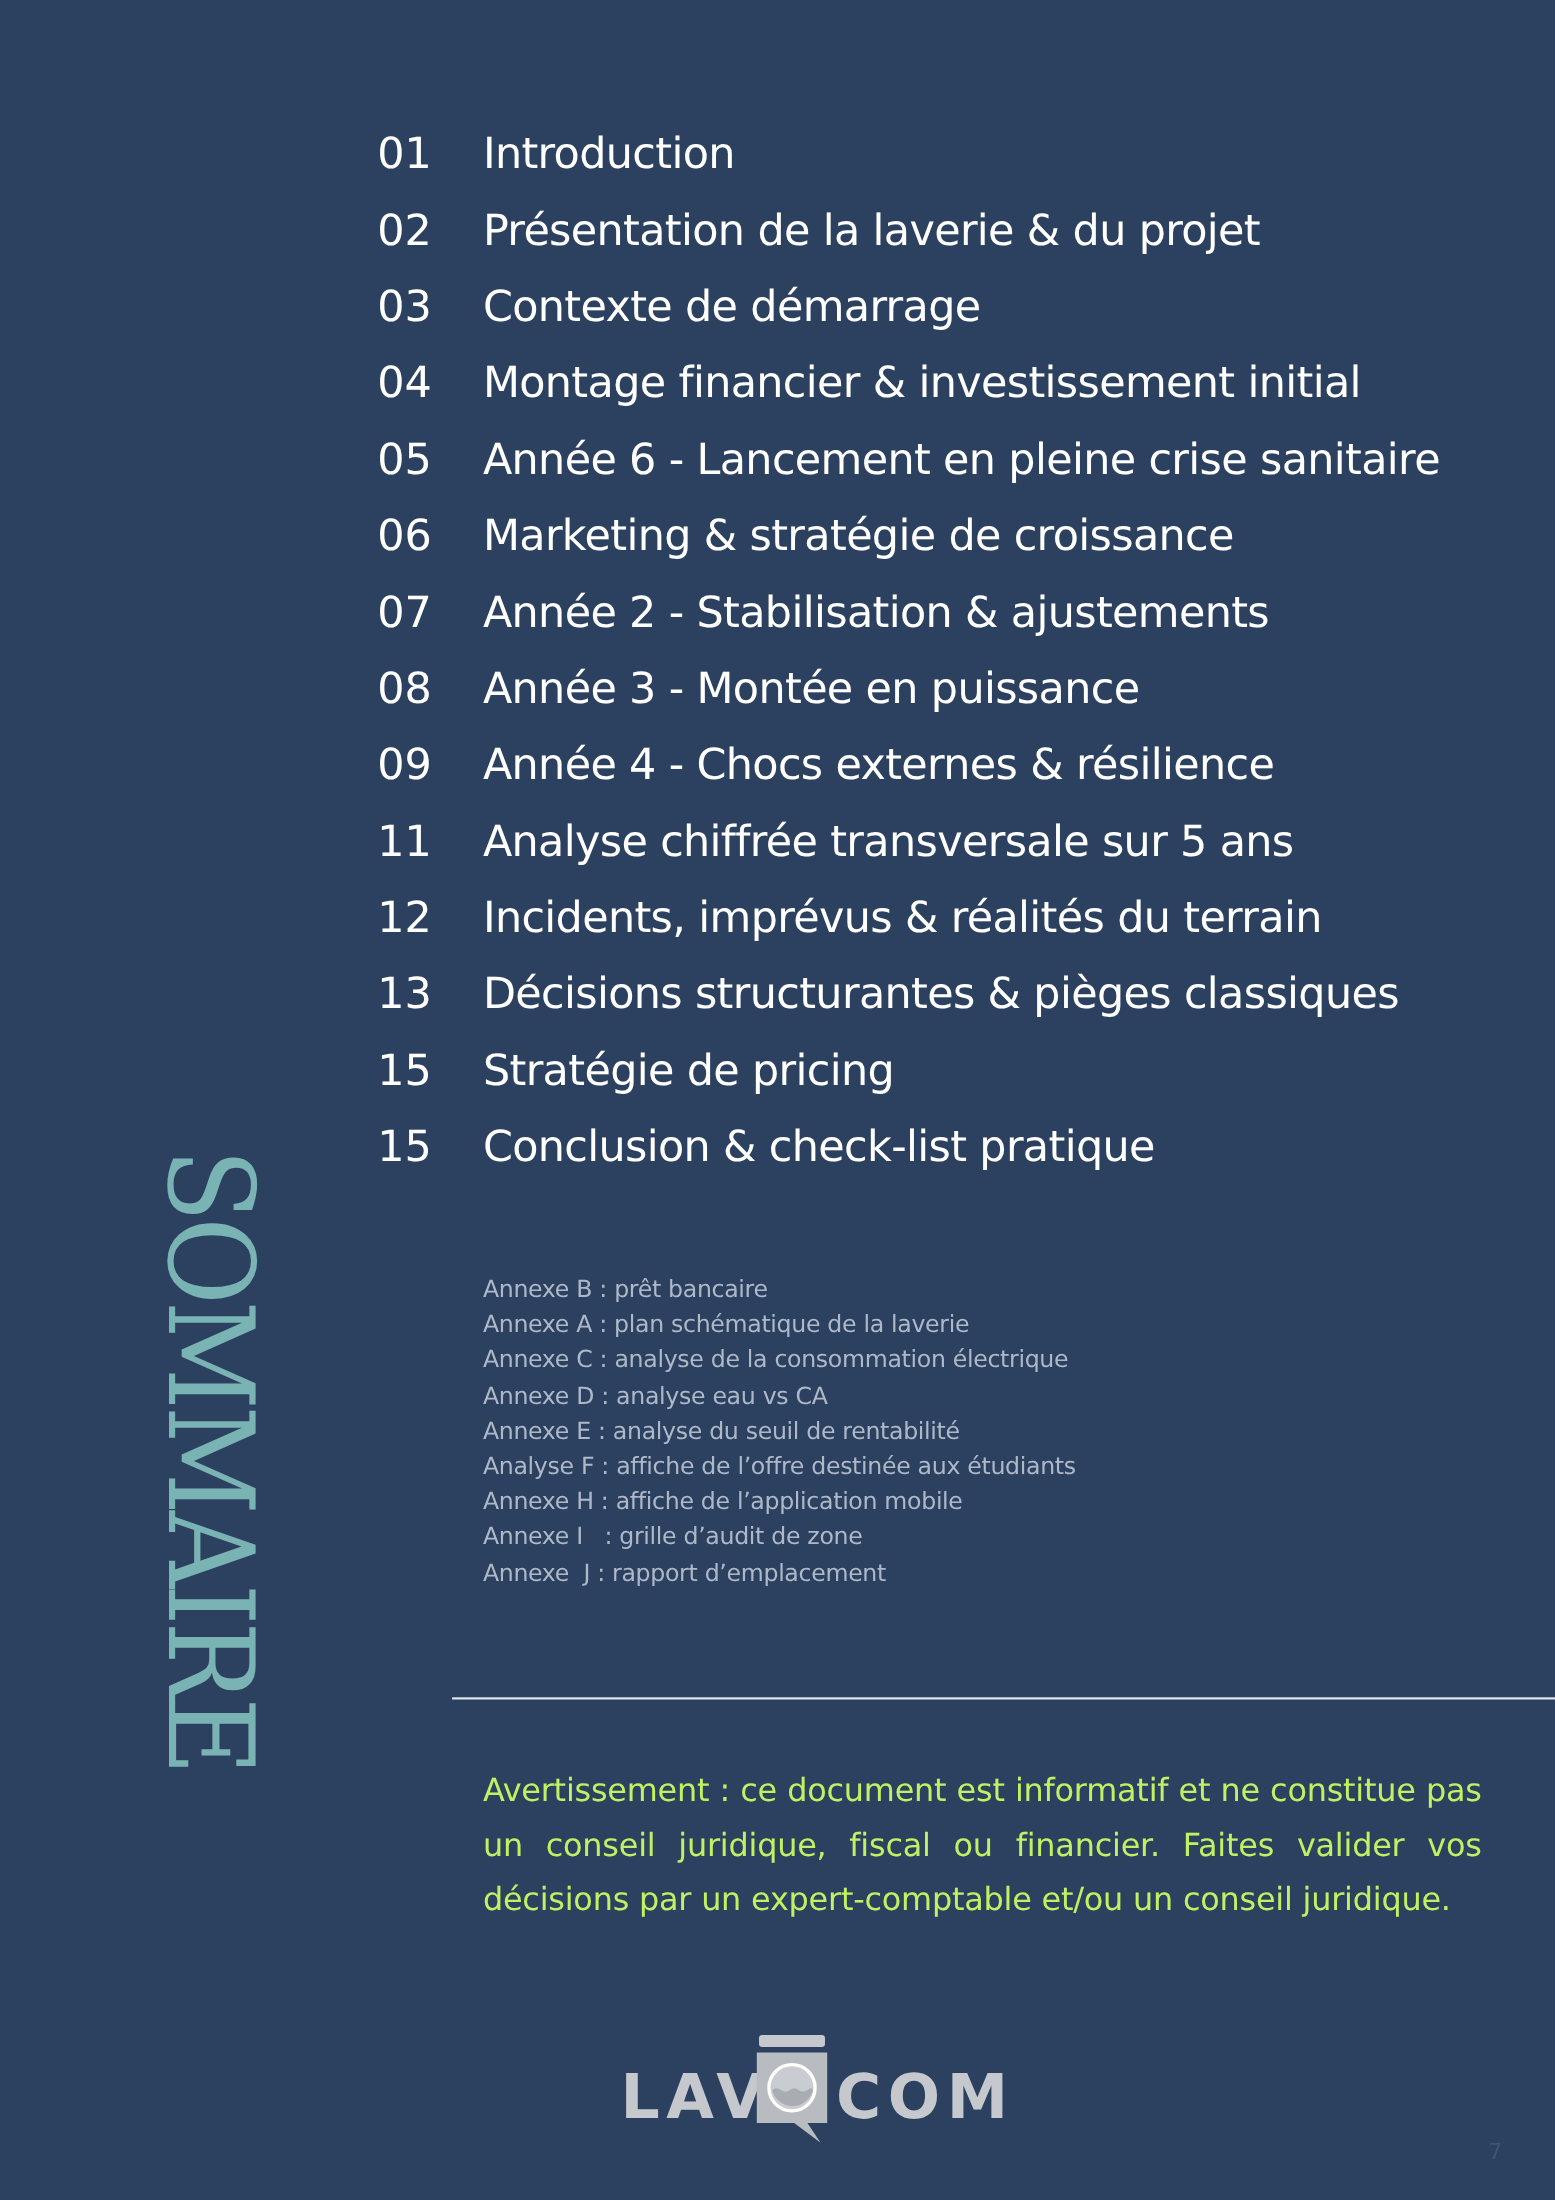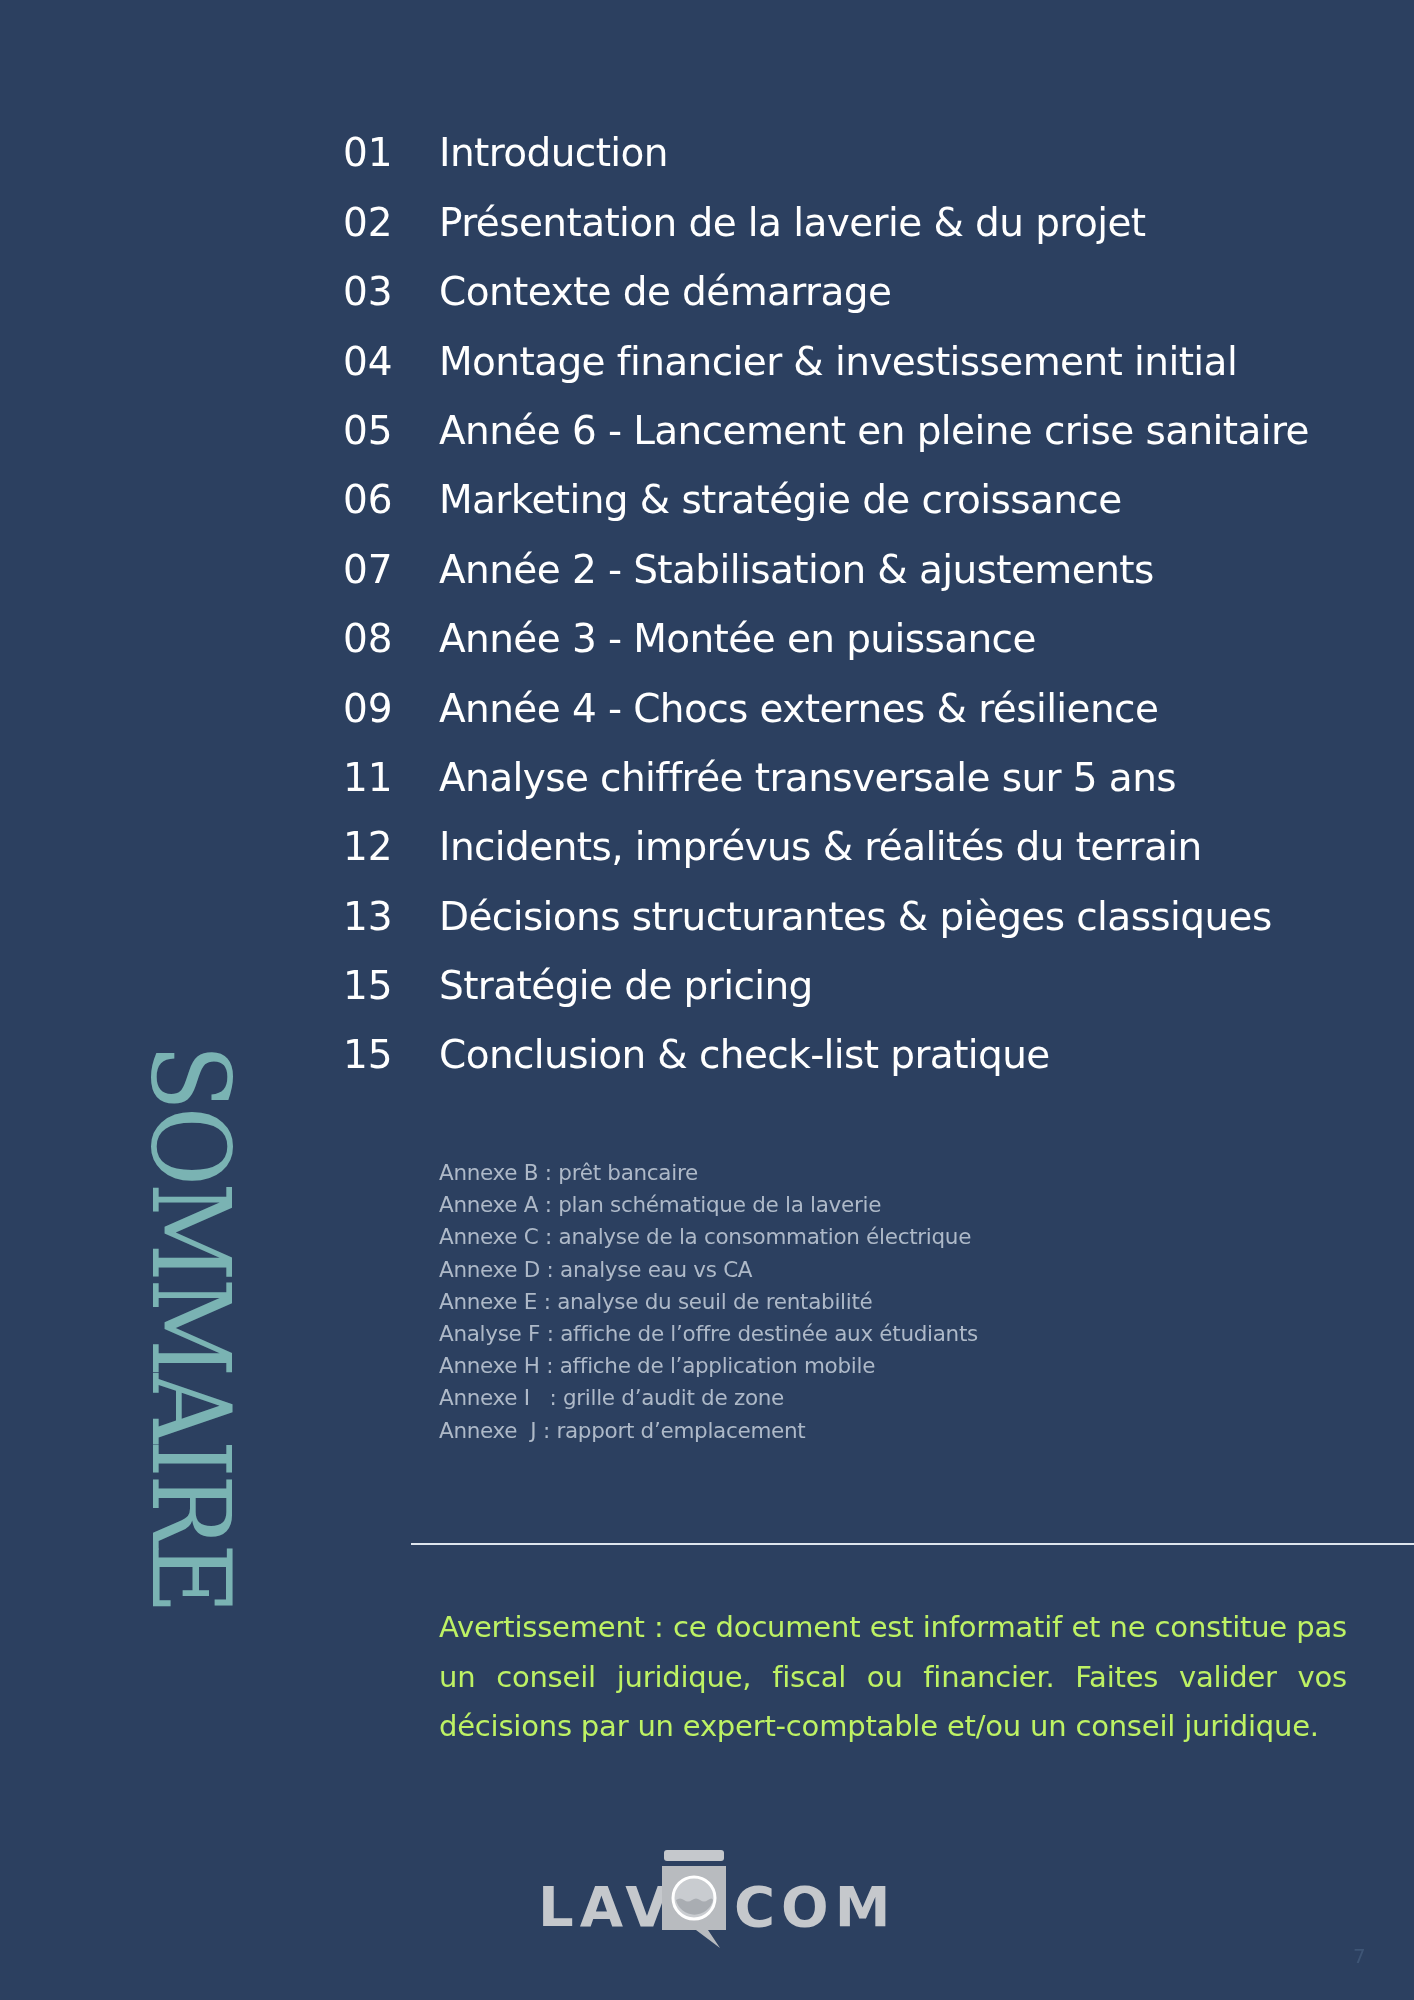--- a/index.html
+++ b/index.html
@@ -4,21 +4,21 @@
 <style>
   html, body { margin:0; padding:0; }
   body {
     width:1414px; height:2000px; overflow:hidden;
     background:#2c4060;
     font-family:"DejaVu Sans", sans-serif;
     position:relative; color:#ffffff;
   }
   .toc { position:absolute; left:343px; top:106px; width:1070px; }
   .toc-row {
-    display:flex; align-items:flex-end; height:69.4px;
+    display:flex; align-items:center; height:69.4px;
     font-size:39px; color:#ffffff; white-space:nowrap;
     letter-spacing:-0.6px;
   }
   .toc-num { width:96px; text-align:left; letter-spacing:0; }
   .toc-title { }
   .annexes { position:absolute; left:439px; top:1157px; }
   .annex-row {
     font-size:21.5px; color:#aeb9c8; height:32.2px; line-height:32.2px;
     white-space:pre; letter-spacing:-0.3px;
   }
@@ -36,21 +36,21 @@
     width:100px; height:650px;
   }
   .side-title span {
     position:absolute; left:50%; top:50%;
     transform:translate(-50%,-50%) rotate(90deg);
     font-family:"DejaVu Serif", serif; font-weight:normal;
     font-size:108px; color:#7ab3b3; letter-spacing:-4px;
     white-space:nowrap; transform-origin:center;
     font-stretch:condensed;
   }
-  .logo { position:absolute; left:538px; top:1848px; width:320px; height:105px; }
+  .logo { position:absolute; left:564px; top:1848px; width:320px; height:105px; }
   .logo-text {
     position:absolute; top:26px; font-family:"DejaVu Sans", sans-serif;
     font-weight:bold; font-size:56px; color:#c5c8cc; letter-spacing:6px;
   }
   .page-num {
     position:absolute; left:1353px; top:1944px; font-size:20px; color:#3e5575;
   }
 </style>
 </head>
 <body>

